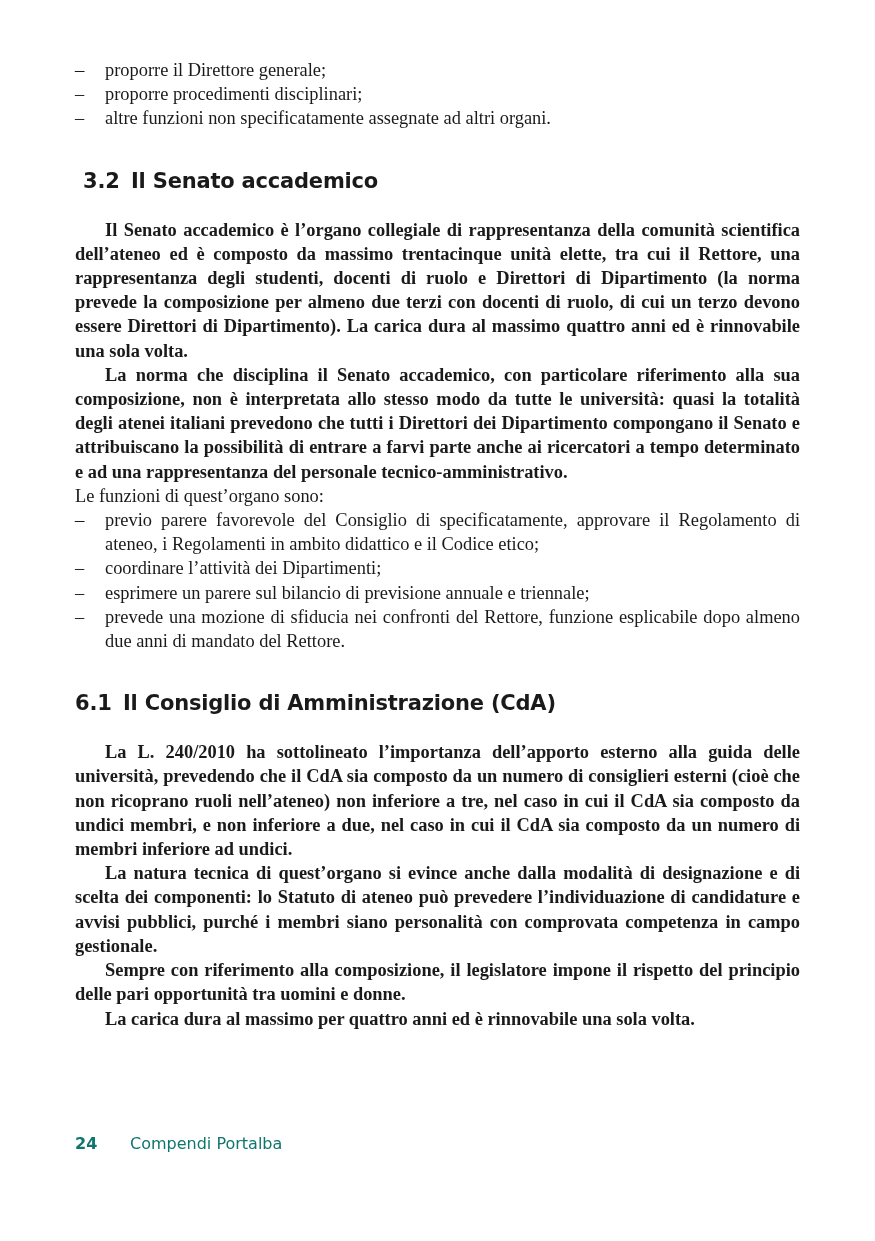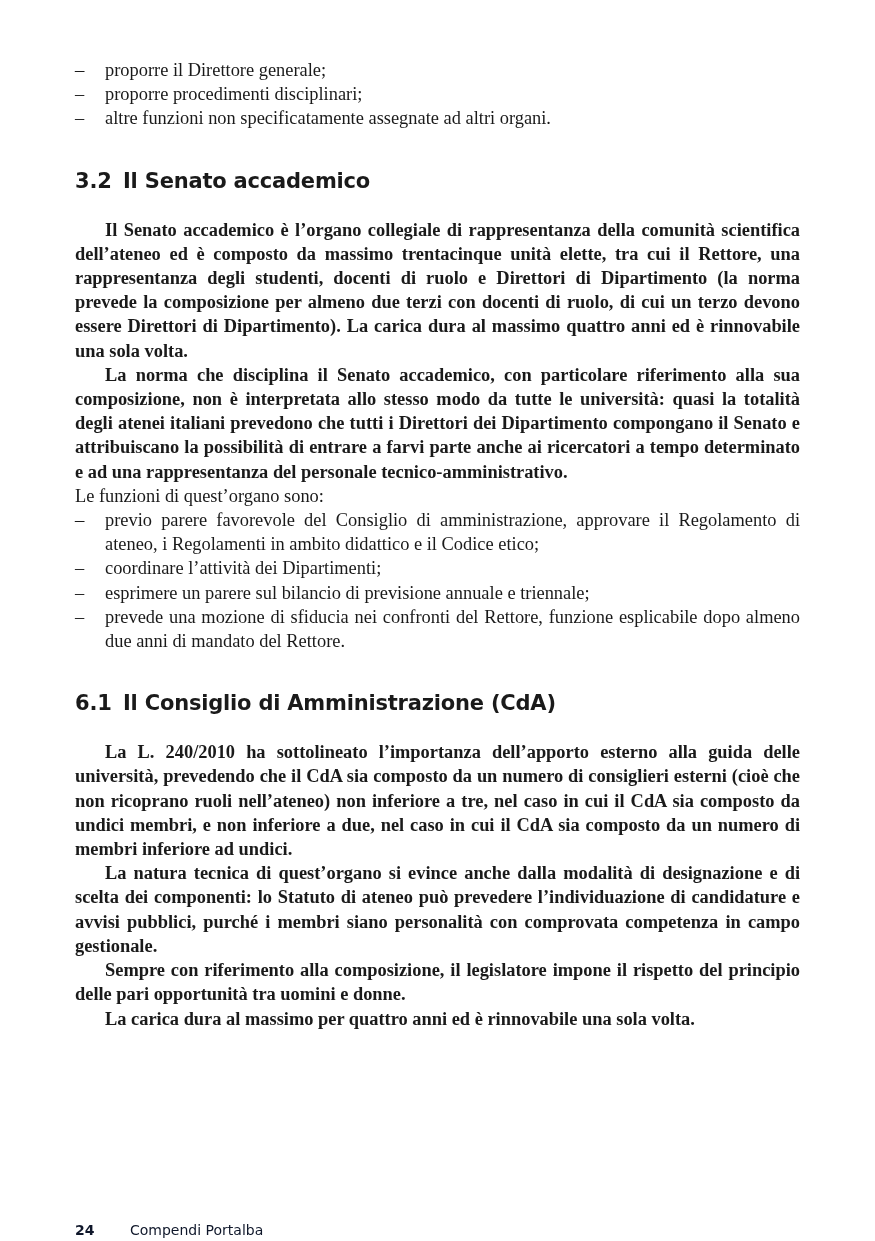--- a/index.html
+++ b/index.html
@@ -11,29 +11,29 @@
   }
   .list { margin: 0; padding: 0; list-style: none; }
   .list li { position: relative; padding-left: 30px; text-align: justify; }
   .list li .dash { position: absolute; left: 0; top: 0; }
   h2 {
     font-family: "DejaVu Sans", "Liberation Sans", sans-serif;
     font-weight: bold; font-size: 21px; line-height: 26px;
     margin: 0; color: #1a1a1a; letter-spacing: -0.2px;
   }
   h2 .num { display: inline-block; width: 48px; }
-  .sec2 { margin-top: 37px; }
+  .sec2 { margin-top: 37px; margin-left: 8px; }
   .sec3 { margin-top: 37px; }
   .after-h { margin-top: 24px; }
   p { margin: 0; text-align: justify; }
   p.indent { text-indent: 30px; font-weight: bold; }
   .footer {
-    position: absolute; left: 75px; top: 1222px;
+    position: absolute; left: 75px; top: 1134px;
     font-family: "DejaVu Sans", "Liberation Sans", sans-serif;
-    font-size: 14px; color: #0f172a;
+    font-size: 16px; color: #0f766e;
   }
   .footer .pnum { font-weight: bold; display: inline-block; width: 55px; }
 </style>
 </head>
 <body>
 
 <div class="page">
 
   <ul class="list">
     <li><span class="dash">–</span></li>
@@ -45,21 +45,21 @@
   <h2 class="sec2">
     <span class="num">3.2</span><span>Il Senato accademico</span>
   </h2>
 
   <div class="after-h">
     <p class="indent">Il Senato accademico è l’organo collegiale di rappresentanza della comunità scientifica dell’ateneo ed è composto da massimo trentacinque unità elette, tra cui il Rettore, una rappresentanza degli studenti, docenti di ruolo e Direttori di Dipartimento (la norma prevede la composizione per almeno due terzi con docenti di ruolo, di cui un terzo devono essere Direttori di Dipartimento). La carica dura al massimo quattro anni ed è rinnovabile una sola volta.</p>
     <p class="indent">La norma che disciplina il Senato accademico, con particolare riferimento alla sua composizione, non è interpretata allo stesso modo da tutte le università: quasi la totalità degli atenei italiani prevedono che tutti i Direttori dei Dipartimento compongano il Senato e attribuiscano la possibilità di entrare a farvi parte anche ai ricercatori a tempo determinato e ad una rappresentanza del personale tecnico-amministrativo.</p>
     <p>Le funzioni di quest’organo sono:</p>
     <ul class="list">
       <li><span class="dash">–</span></li>
-      <li><span class="dash">–</span><span>previo parere favorevole del Consiglio di amministrazione, approvare il Regolamento di ateneo, i Regolamenti in ambito didattico e il Codice etico;</span></li>
+      <li><span class="dash">–</span><span>previo parere favorevole del Consiglio di specificatamente, approvare il Regolamento di ateneo, i Regolamenti in ambito didattico e il Codice etico;</span></li>
       <li><span class="dash">–</span><span>coordinare l’attività dei Dipartimenti;</span></li>
       <li><span class="dash">–</span><span>esprimere un parere sul bilancio di previsione annuale e triennale;</span></li>
       <li><span class="dash">–</span><span>prevede una mozione di sfiducia nei confronti del Rettore, funzione esplicabile dopo almeno due anni di mandato del Rettore.</span></li>
     </ul>
   </div>
 
   <h2 class="sec3">
     <span class="num">6.1</span><span>Il Consiglio di Amministrazione (CdA)</span>
   </h2>
 

